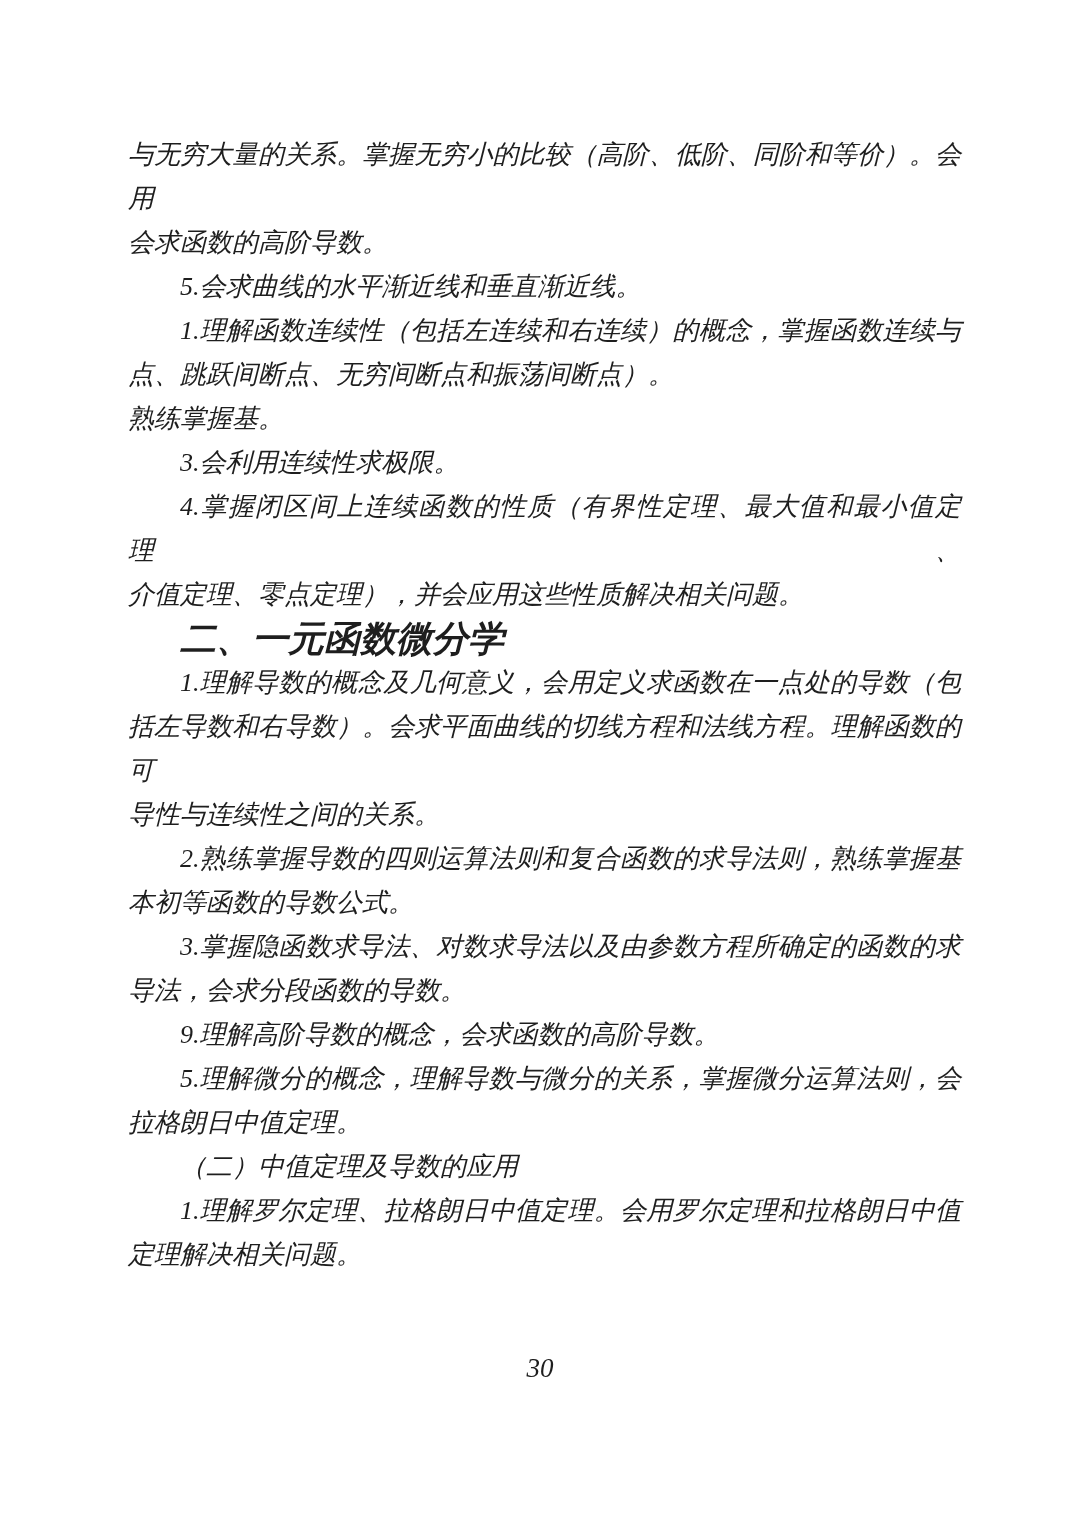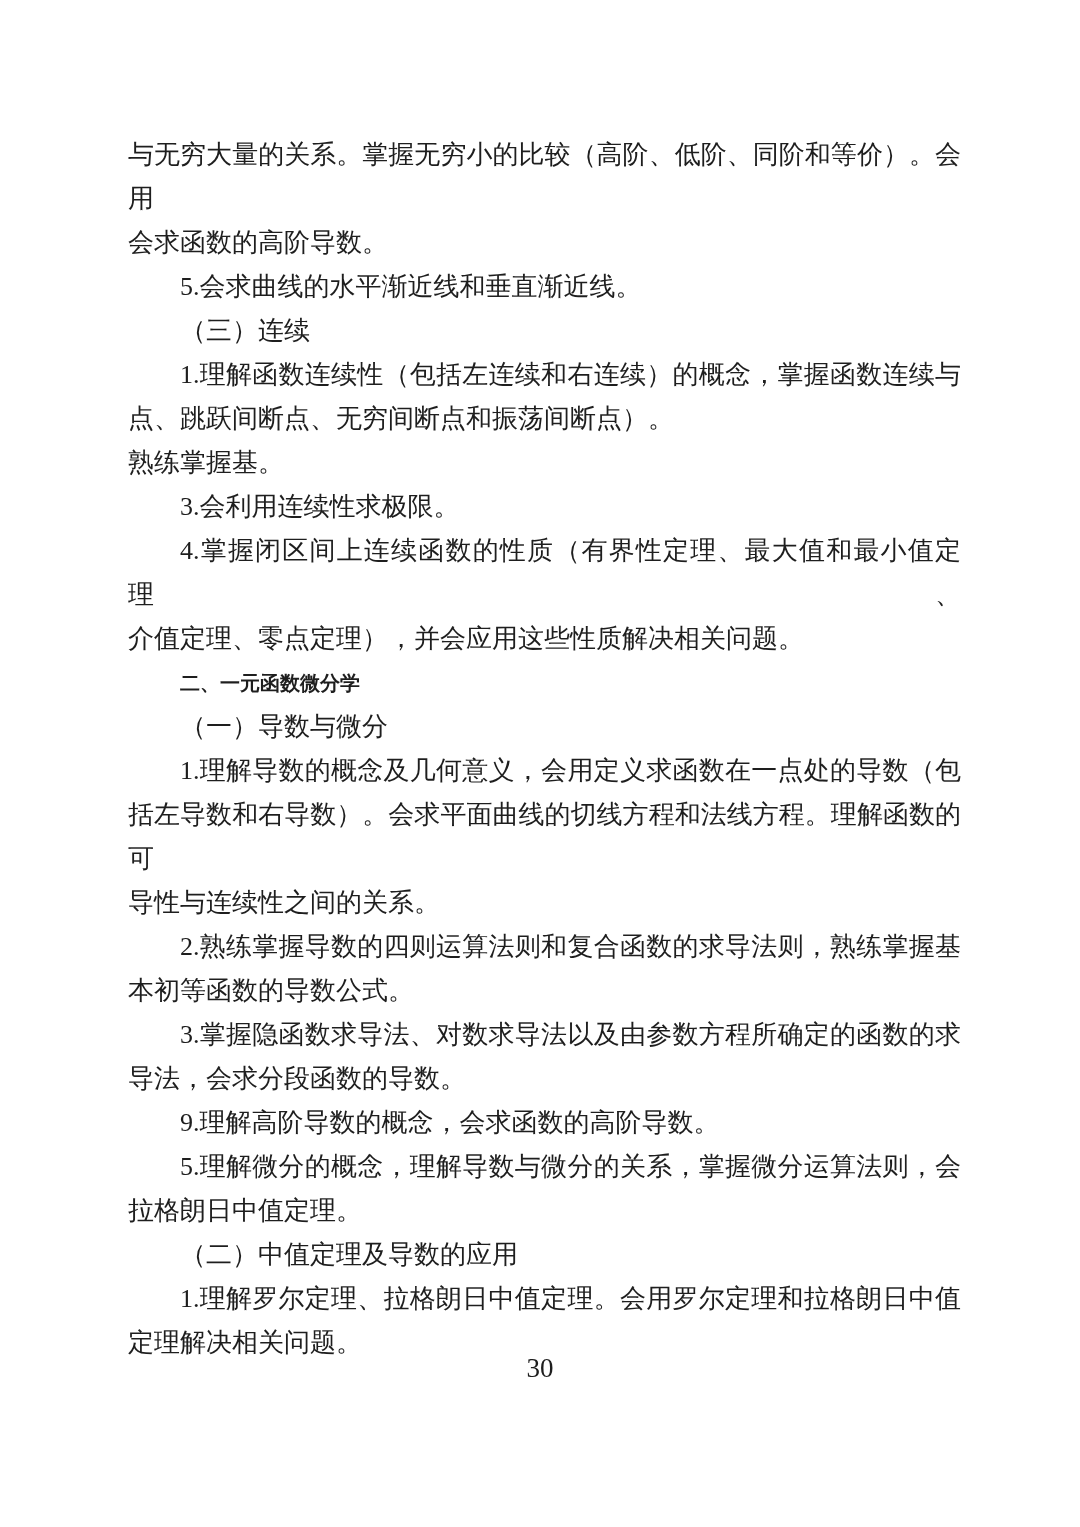--- a/index.html
+++ b/index.html
@@ -9,20 +9,21 @@
     background: #ffffff;
     position: relative;
     font-family: "Liberation Serif", "DejaVu Serif", serif;
     color: #1e1e1e;
     overflow: hidden;
   }
   .page {
     position: absolute;
     inset: 0;
     background: #ffffff;
+    font-style: italic;
   }
   .content {
     position: absolute;
     left: 128px;
     top: 133px;
     width: 833px;
     font-size: 26px;
     line-height: 44px;
   }
   .line {
@@ -35,49 +36,47 @@
     text-align-last: justify;
   }
   
   .indent {
     text-indent: 52px;
   }
   
   .heading {
     font-family: "Liberation Sans", "DejaVu Sans", sans-serif;
     font-weight: 700;
-    font-size: 20px;
+    font-size: 36px;
   }
   .page-number {
     position: absolute;
     top: 1350px;
     left: 0;
     width: 100%;
     text-align: center;
     font-size: 27px;
     line-height: 36px;
   }
 </style>
 </head>
 <body>
 
 <div class="page">
   <div class="content">
     <div class="line full">与无穷大量的关系。掌握无穷小的比较（高阶、低阶、同阶和等价）。会用</div>
     <div class="line">会求函数的高阶导数。</div>
     <div class="line indent">5.会求曲线的水平渐近线和垂直渐近线。</div>
-    <div class="line indent">（三）连续</div>
     <div class="line indent full">1.理解函数连续性（包括左连续和右连续）的概念，掌握函数连续与</div>
     <div class="line">点、跳跃间断点、无穷间断点和振荡间断点）。</div>
     <div class="line">熟练掌握基。</div>
     <div class="line indent">3.会利用连续性求极限。</div>
     <div class="line indent full">4.掌握闭区间上连续函数的性质（有界性定理、最大值和最小值定理、</div>
     <div class="line">介值定理、零点定理），并会应用这些性质解决相关问题。</div>
     <div class="line indent heading">二、一元函数微分学</div>
-    <div class="line indent">（一）导数与微分</div>
     <div class="line indent full">1.理解导数的概念及几何意义，会用定义求函数在一点处的导数（包</div>
     <div class="line full">括左导数和右导数）。会求平面曲线的切线方程和法线方程。理解函数的可</div>
     <div class="line">导性与连续性之间的关系。</div>
     <div class="line indent full">2.熟练掌握导数的四则运算法则和复合函数的求导法则，熟练掌握基</div>
     <div class="line">本初等函数的导数公式。</div>
     <div class="line indent full">3.掌握隐函数求导法、对数求导法以及由参数方程所确定的函数的求</div>
     <div class="line">导法，会求分段函数的导数。</div>
     <div class="line indent">9.理解高阶导数的概念，会求函数的高阶导数。</div>
     <div class="line indent full">5.理解微分的概念，理解导数与微分的关系，掌握微分运算法则，会</div>
     <div class="line">拉格朗日中值定理。</div>

